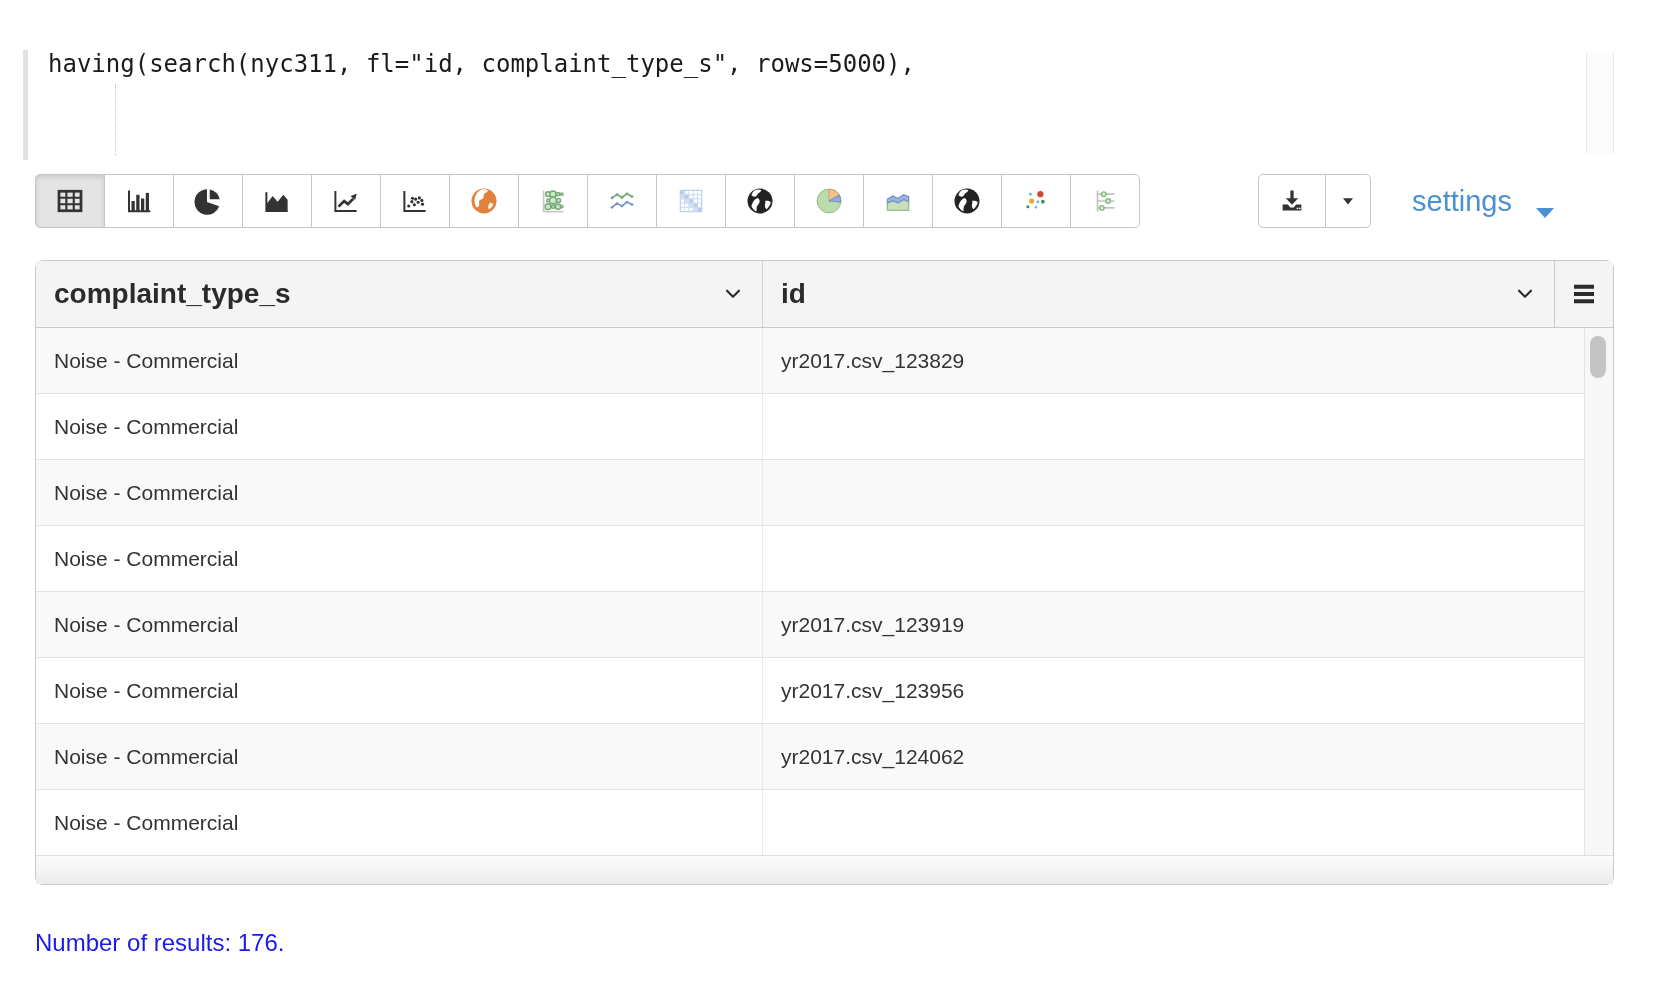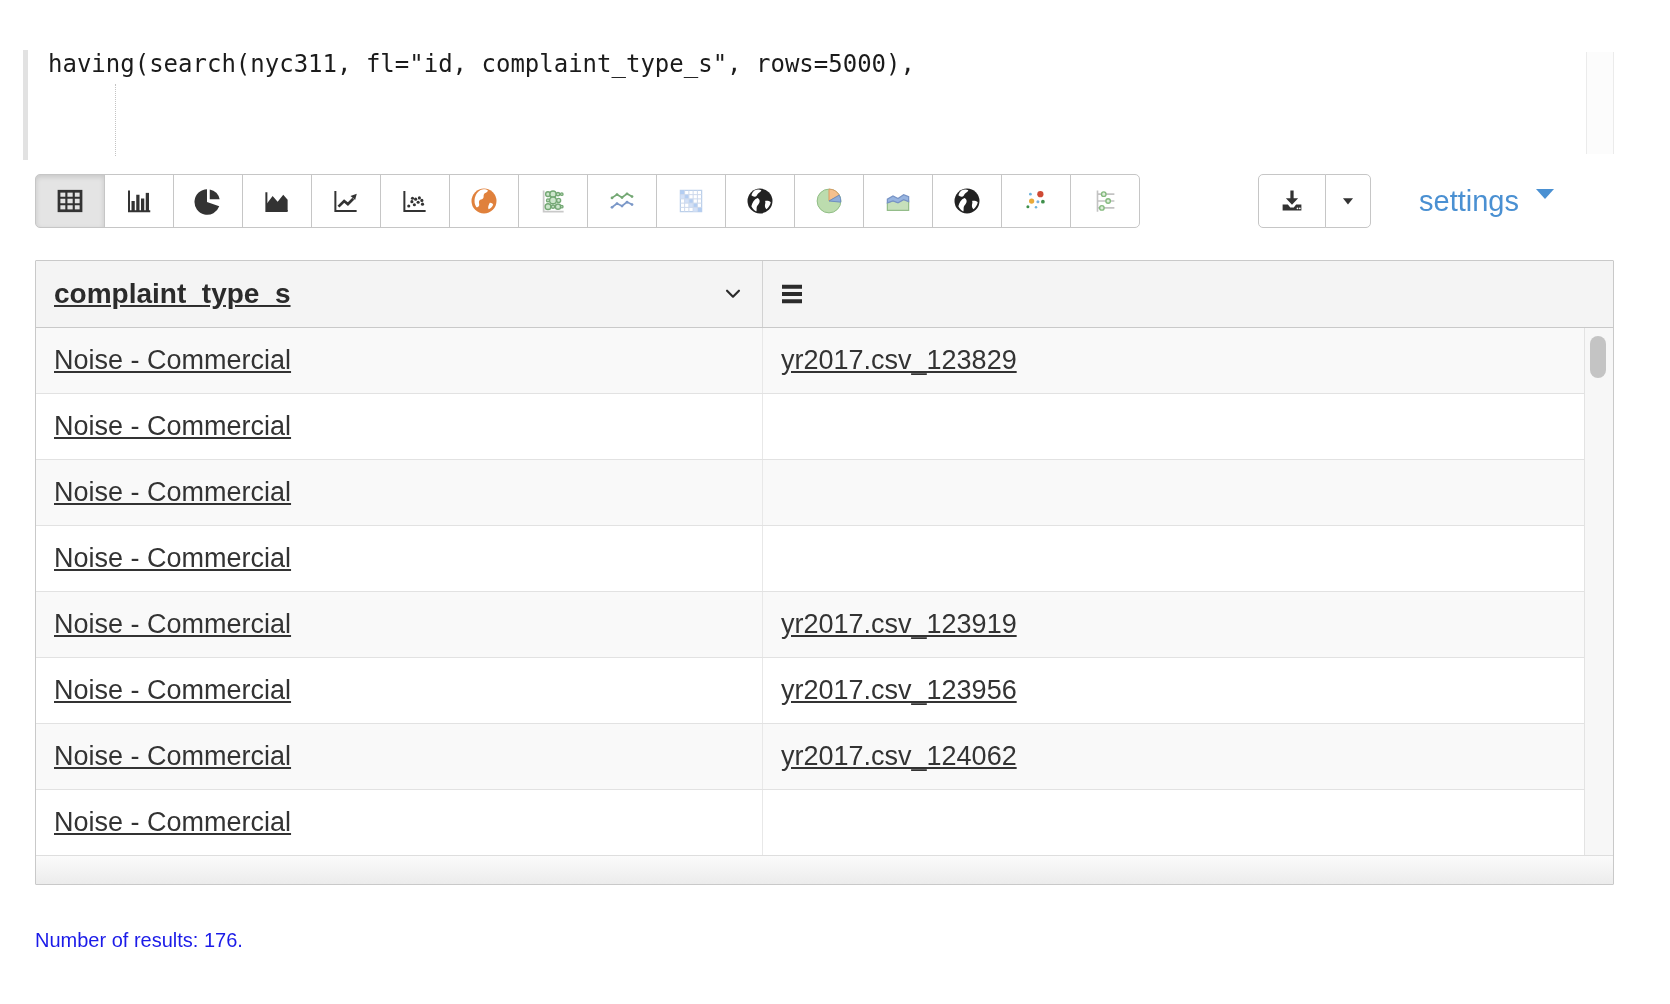--- a/index.html
+++ b/index.html
@@ -20,45 +20,45 @@
   .tbtn{display:inline-flex;align-items:center;justify-content:center;width:70px;height:54px;background:#fff;border:1px solid #c6c6c6;padding:0;cursor:pointer;}
   .tbtn + .tbtn{margin-left:-1px;}
   .chart-group .tbtn:first-child{border-radius:5px 0 0 5px;}
   .chart-group .tbtn:last-child{border-radius:0 5px 5px 0;}
   .tbtn.active{background:#e4e4e4;box-shadow:inset 0 2px 5px rgba(0,0,0,.13);}
   .tbtn svg{width:30px;height:30px;display:block;}
   .export-group{display:flex;margin-left:118px;}
   .export-group .tbtn.dl{width:68px;border-radius:5px 0 0 5px;}
   .export-group .tbtn.caret{width:46px;border-radius:0 5px 5px 0;}
   .export-group .tbtn.caret svg{width:22px;height:22px;}
-  .settings{display:flex;align-items:flex-start;gap:17px;margin-left:auto;margin-right:60px;color:var(--settings-blue);font-size:29px;cursor:pointer;}
+  .settings{display:flex;align-items:flex-end;gap:24px;margin-left:auto;margin-right:60px;color:var(--settings-blue);font-size:29px;cursor:pointer;}
   .caret-blue{width:0;height:0;border-left:9px solid transparent;border-right:9px solid transparent;border-top:10px solid currentColor;margin-top:4px;}
 
   
-  .table-widget{margin:32px 56px 8px 35px;border:1px solid #c9c9c9;border-radius:1px;text-decoration:underline;}
+  .table-widget{margin:32px 56px 8px 35px;border:1px solid #c9c9c9;border-radius:8px;}
   .thead{display:flex;height:66px;background:#f4f4f4;border-bottom:1px solid #c9c9c9;}
   .th{display:flex;align-items:center;justify-content:space-between;padding:0 16px 0 18px;font-size:28px;font-weight:bold;color:#2b2b2b;cursor:pointer;}
   .th.c1{width:727px;border-right:1px solid #d2d2d2;box-sizing:border-box;}
   .th.c2{flex:1;border-right:1px solid #c9c9c9;box-sizing:border-box;}
   .th-menu{width:58px;display:flex;align-items:center;justify-content:center;cursor:pointer;}
   .th svg.chev{width:26px;height:26px;}
   .th-menu svg{width:30px;height:30px;}
   .tbody{position:relative;}
   .tr{display:flex;height:65px;border-bottom:1px solid #e2e2e2;background:#fff;}
   .tr:nth-child(odd){background:#f9f9f9;}
   .tr:last-child{border-bottom:none;}
-  .td{display:flex;align-items:center;font-size:27px;color:#333;padding-left:18px;box-sizing:border-box;}
+  .td{display:flex;align-items:center;font-size:21px;color:#333;padding-left:18px;box-sizing:border-box;}
   .td.td1{width:727px;border-right:1px solid #e8e8e8;}
   .td.td2{flex:1;padding-right:40px;}
   .vscroll{position:absolute;top:0;right:0;bottom:0;width:28px;background:#f7f7f7;border-left:1px solid #e3e3e3;cursor:pointer;}
   .vthumb{position:absolute;top:8px;left:5px;width:16px;height:42px;background:#c4c4c4;border-radius:9px;cursor:pointer;}
   .bottom-strip{height:28px;background:linear-gradient(180deg,#fbfbfb,#ececec);border-top:1px solid #dedede;}
 
   
-  .results{margin:44px 0 0 35px;font-size:20px;color:var(--results-blue);}
+  .results{margin:44px 0 0 35px;font-size:24px;color:var(--results-blue);}
   .defs-hidden{position:absolute;width:0;height:0;overflow:hidden;}
 </style>
 </head>
 <body>
 
 <svg class="defs-hidden" aria-hidden="true">
   <defs>
     <symbol id="table-icon" viewBox="0 0 24 24">
       <rect x="3.2" y="4.2" width="17.6" height="15.6" fill="none" stroke="#333" stroke-width="2.2"></rect>
       <path d="M3 9.4h18M3 14.6h18M9.1 4v16M15 4v16" stroke="#333" stroke-width="1.7" fill="none"></path>
@@ -333,20 +333,26 @@
 </div>
 
 <div class="table-widget">
   <div class="thead">
     <div class="th c1">
       <span>complaint_type_s</span>
       <svg class="chev">
           <use href="#chevron-down-icon"></use>
         </svg>
     </div>
+    <div class="th c2">
+      <span>id</span>
+      <svg class="chev">
+          <use href="#chevron-down-icon"></use>
+        </svg>
+    </div>
     <div class="th-menu">
       <svg>
           <use href="#hamburger-icon"></use>
         </svg>
     </div>
   </div>
   <div class="tbody">
     <div id="rows">
   <div class="tr">
     <div class="td td1">Noise - Commercial</div>

